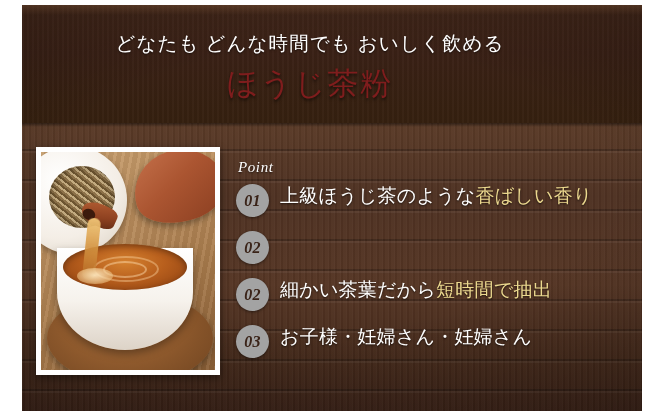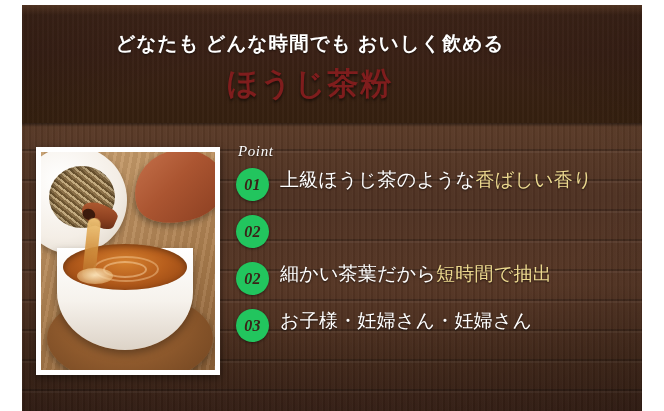--- a/index.html
+++ b/index.html
@@ -35,21 +35,21 @@
         rgba(0,0,0,.22) 26px, rgba(0,0,0,.22) 28px,
         rgba(255,255,255,.05) 28px, rgba(255,255,255,.05) 30px),
       linear-gradient(180deg,#5a3a27 0%,#4e3122 25%,#553524 55%,#452a1b 80%,#3c2318 100%);
   }
   .band-bot::before{content:"";position:absolute;left:0;top:0;width:100%;height:4px;
     background:linear-gradient(180deg,rgba(0,0,0,.45),rgba(0,0,0,0));}
   .vign{position:absolute;inset:0;pointer-events:none;
     background:radial-gradient(ellipse 100% 75% at 50% 45%,rgba(0,0,0,0) 45%,rgba(0,0,0,.30) 100%);}
 
   
-  .headline{position:absolute;left:0;top:33px;width:620px;text-align:center;z-index:5;font-weight:bold;}
+  .headline{position:absolute;left:0;top:33px;width:620px;text-align:center;z-index:5;}
   .hl-sub{color:#ffffff;font-size:19.5px;letter-spacing:.055em;line-height:1.1;
           font-family:"Liberation Serif","DejaVu Serif",serif;
           text-shadow:0 1px 2px rgba(0,0,0,.55);white-space:nowrap;}
   .hl-main{color:#7f1d1d;font-size:31px;letter-spacing:.06em;margin-top:13px;line-height:1.1;
            font-family:"Liberation Serif","DejaVu Serif",serif;
            text-shadow:0 2px 3px rgba(0,0,0,.55);white-space:nowrap;}
 
   
   .photo-frame{position:absolute;left:36px;top:147px;width:184px;height:228px;
     background:#ffffff;padding:5px;box-sizing:border-box;
@@ -100,25 +100,25 @@
     transform:rotate(6deg);border-radius:6px;
     background:linear-gradient(180deg,rgba(240,198,120,.95) 0%,rgba(214,150,66,.90) 45%,rgba(178,104,36,.75) 100%);
     filter:blur(.4px);}
   .p-splash{position:absolute;left:36px;top:116px;width:36px;height:16px;border-radius:50%;
     background:radial-gradient(ellipse at 50% 45%,rgba(255,235,195,.9),rgba(222,160,78,.45));}
 
   
   .points{position:absolute;left:236px;top:143px;width:372px;z-index:6;}
   .point-label{color:#ffffff;font-size:15px;font-style:italic;letter-spacing:.04em;
     font-family:"Liberation Serif","DejaVu Serif",serif;
-    text-shadow:0 1px 2px rgba(0,0,0,.6);margin-left:2px;margin-bottom:7px;}
+    text-shadow:0 1px 2px rgba(0,0,0,.6);margin-left:2px;margin-bottom:7px;margin-top:16px;}
 
   .prow{display:flex;align-items:flex-start;margin-bottom:13px;}
   .prow:last-child{margin-bottom:0;}
-  .pnum{flex:0 0 auto;width:33px;height:33px;border-radius:50%;background:#22c55e;
+  .pnum{flex:0 0 auto;width:33px;height:33px;border-radius:50%;background:#a3a3a3;
     display:flex;align-items:center;justify-content:center;
     color:#3a2318;font-size:16px;font-style:italic;font-weight:bold;letter-spacing:.01em;
     font-family:"Liberation Serif","DejaVu Serif",serif;
     box-shadow:0 1px 3px rgba(0,0,0,.45);margin-top:1px;}
   .ptext{margin-left:11px;color:#ffffff;font-size:19px;line-height:1.33;letter-spacing:.012em;
     font-family:"Liberation Serif","DejaVu Serif",serif;
     text-shadow:0 1px 2px rgba(0,0,0,.6);text-align:center;}
   .hl{color:#ecd98f;}
   .ptext .l2{display:block;}
 </style>

